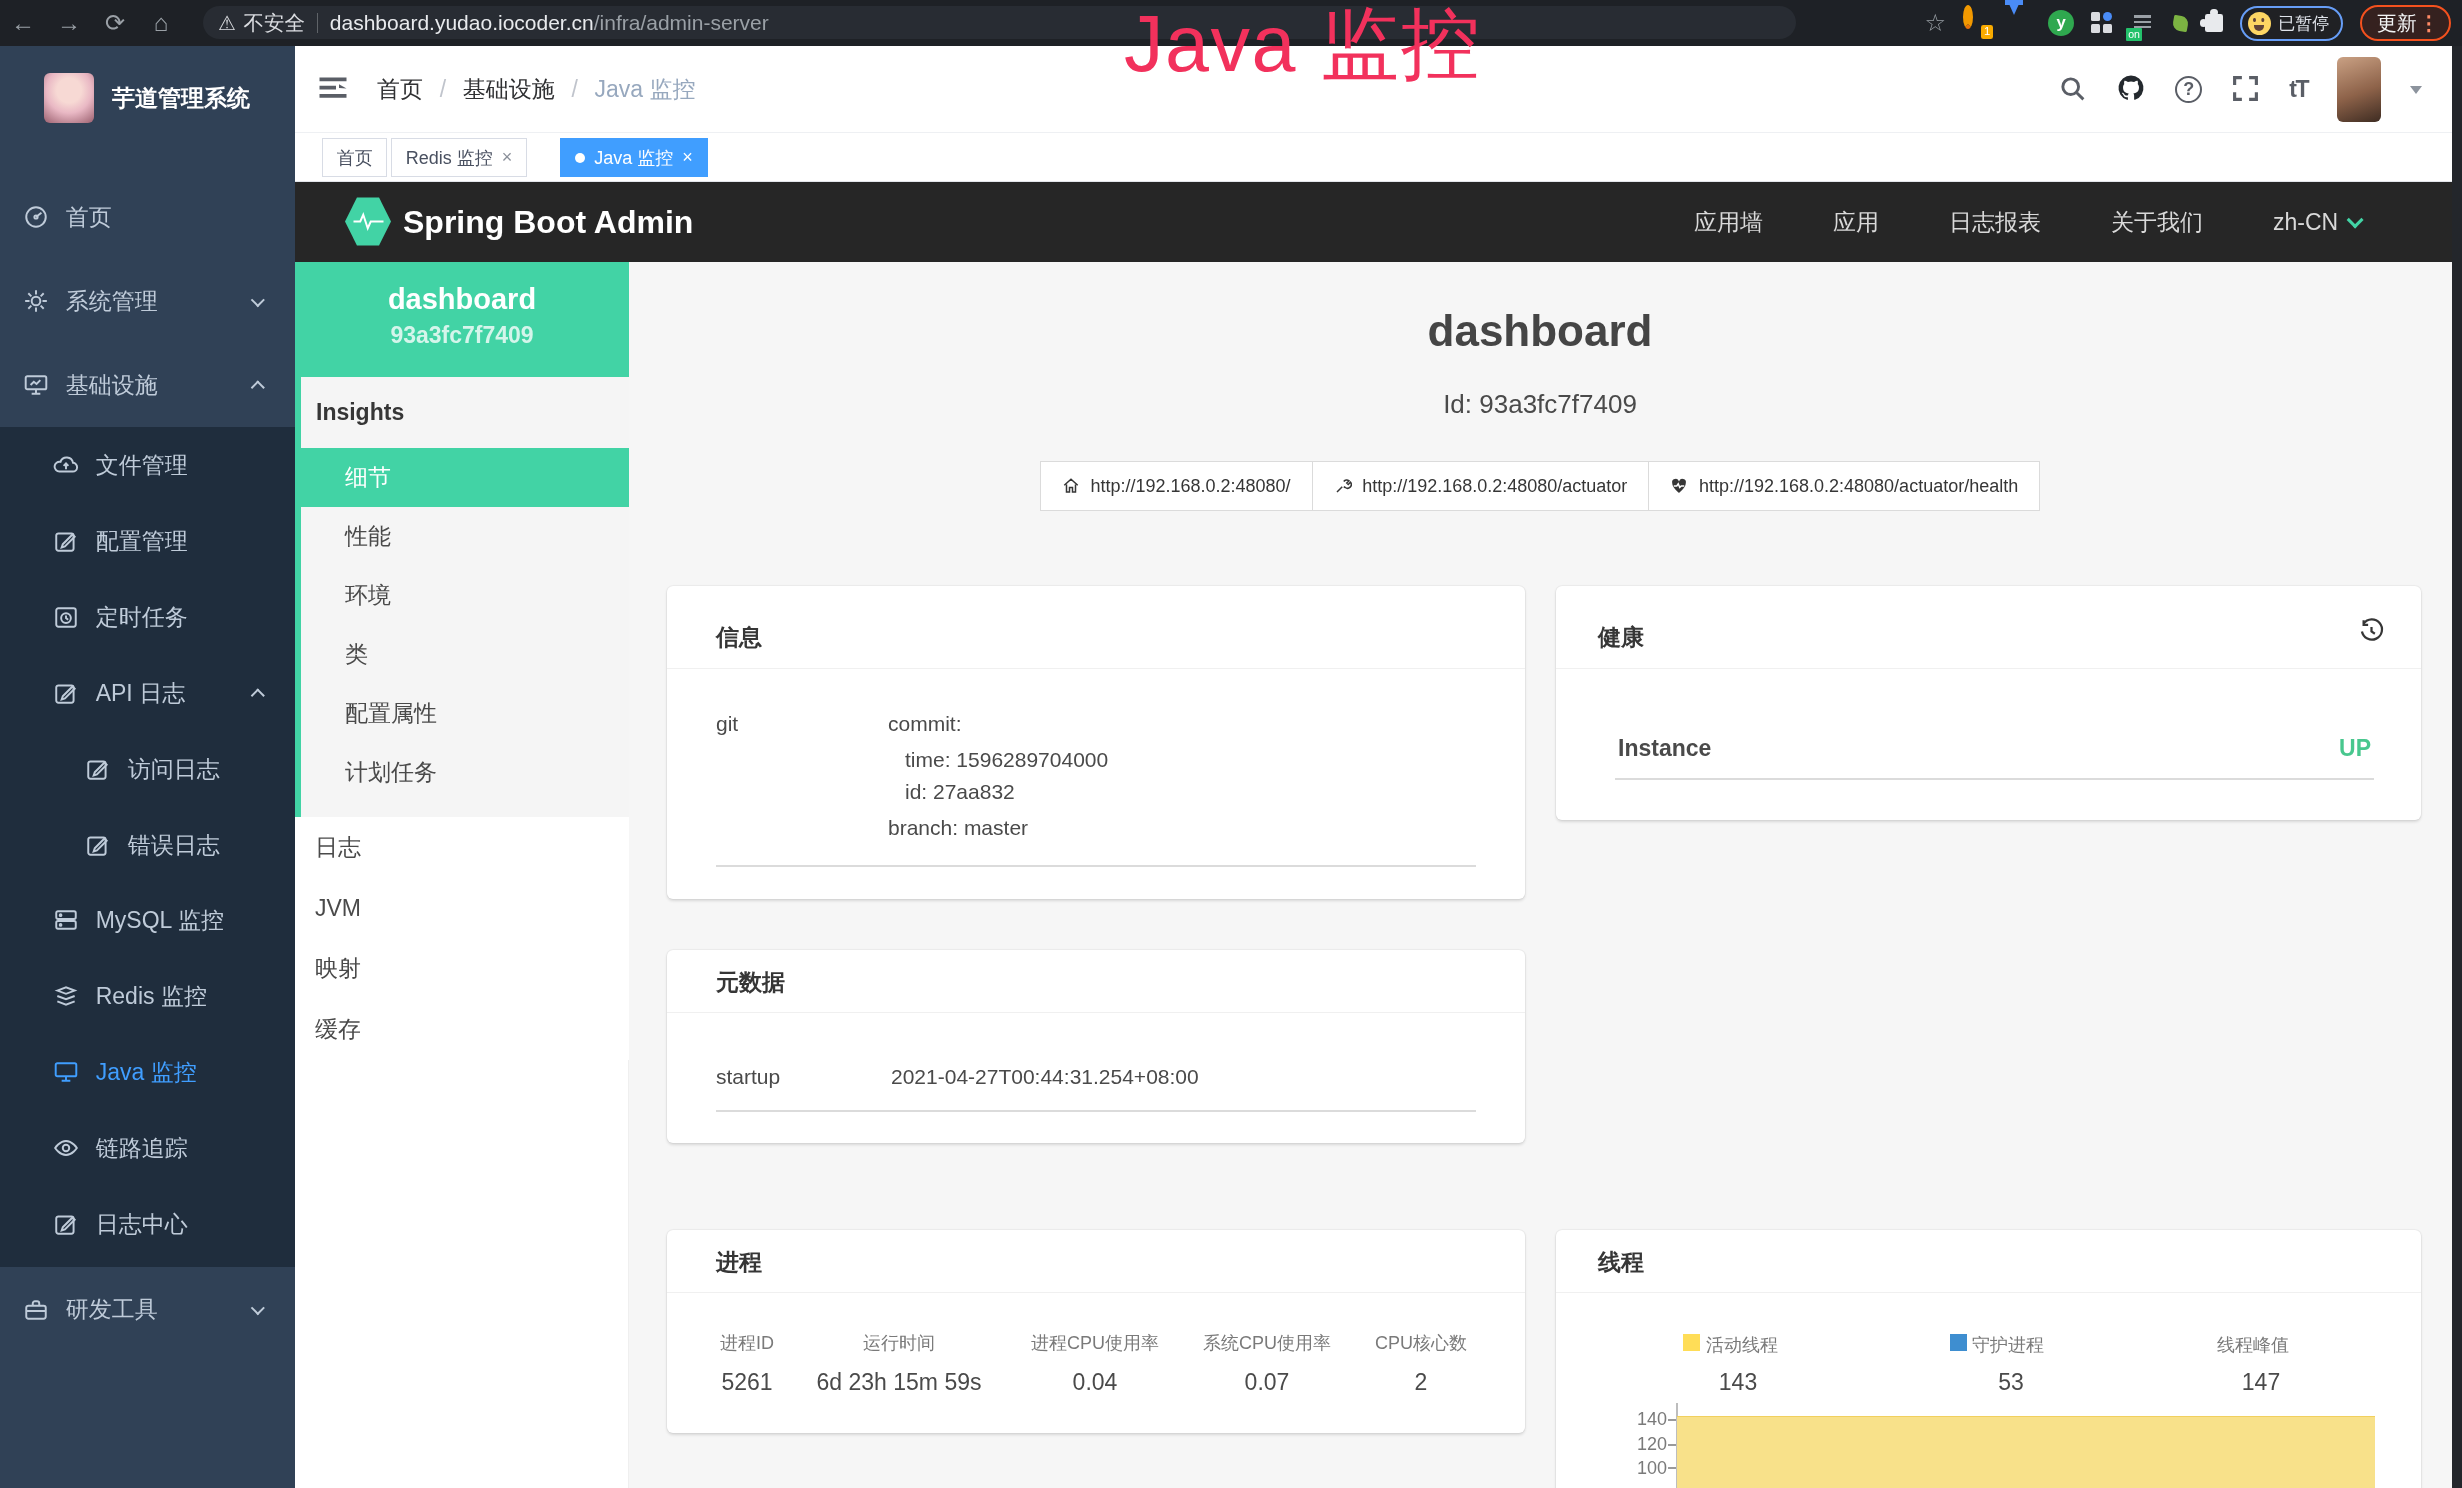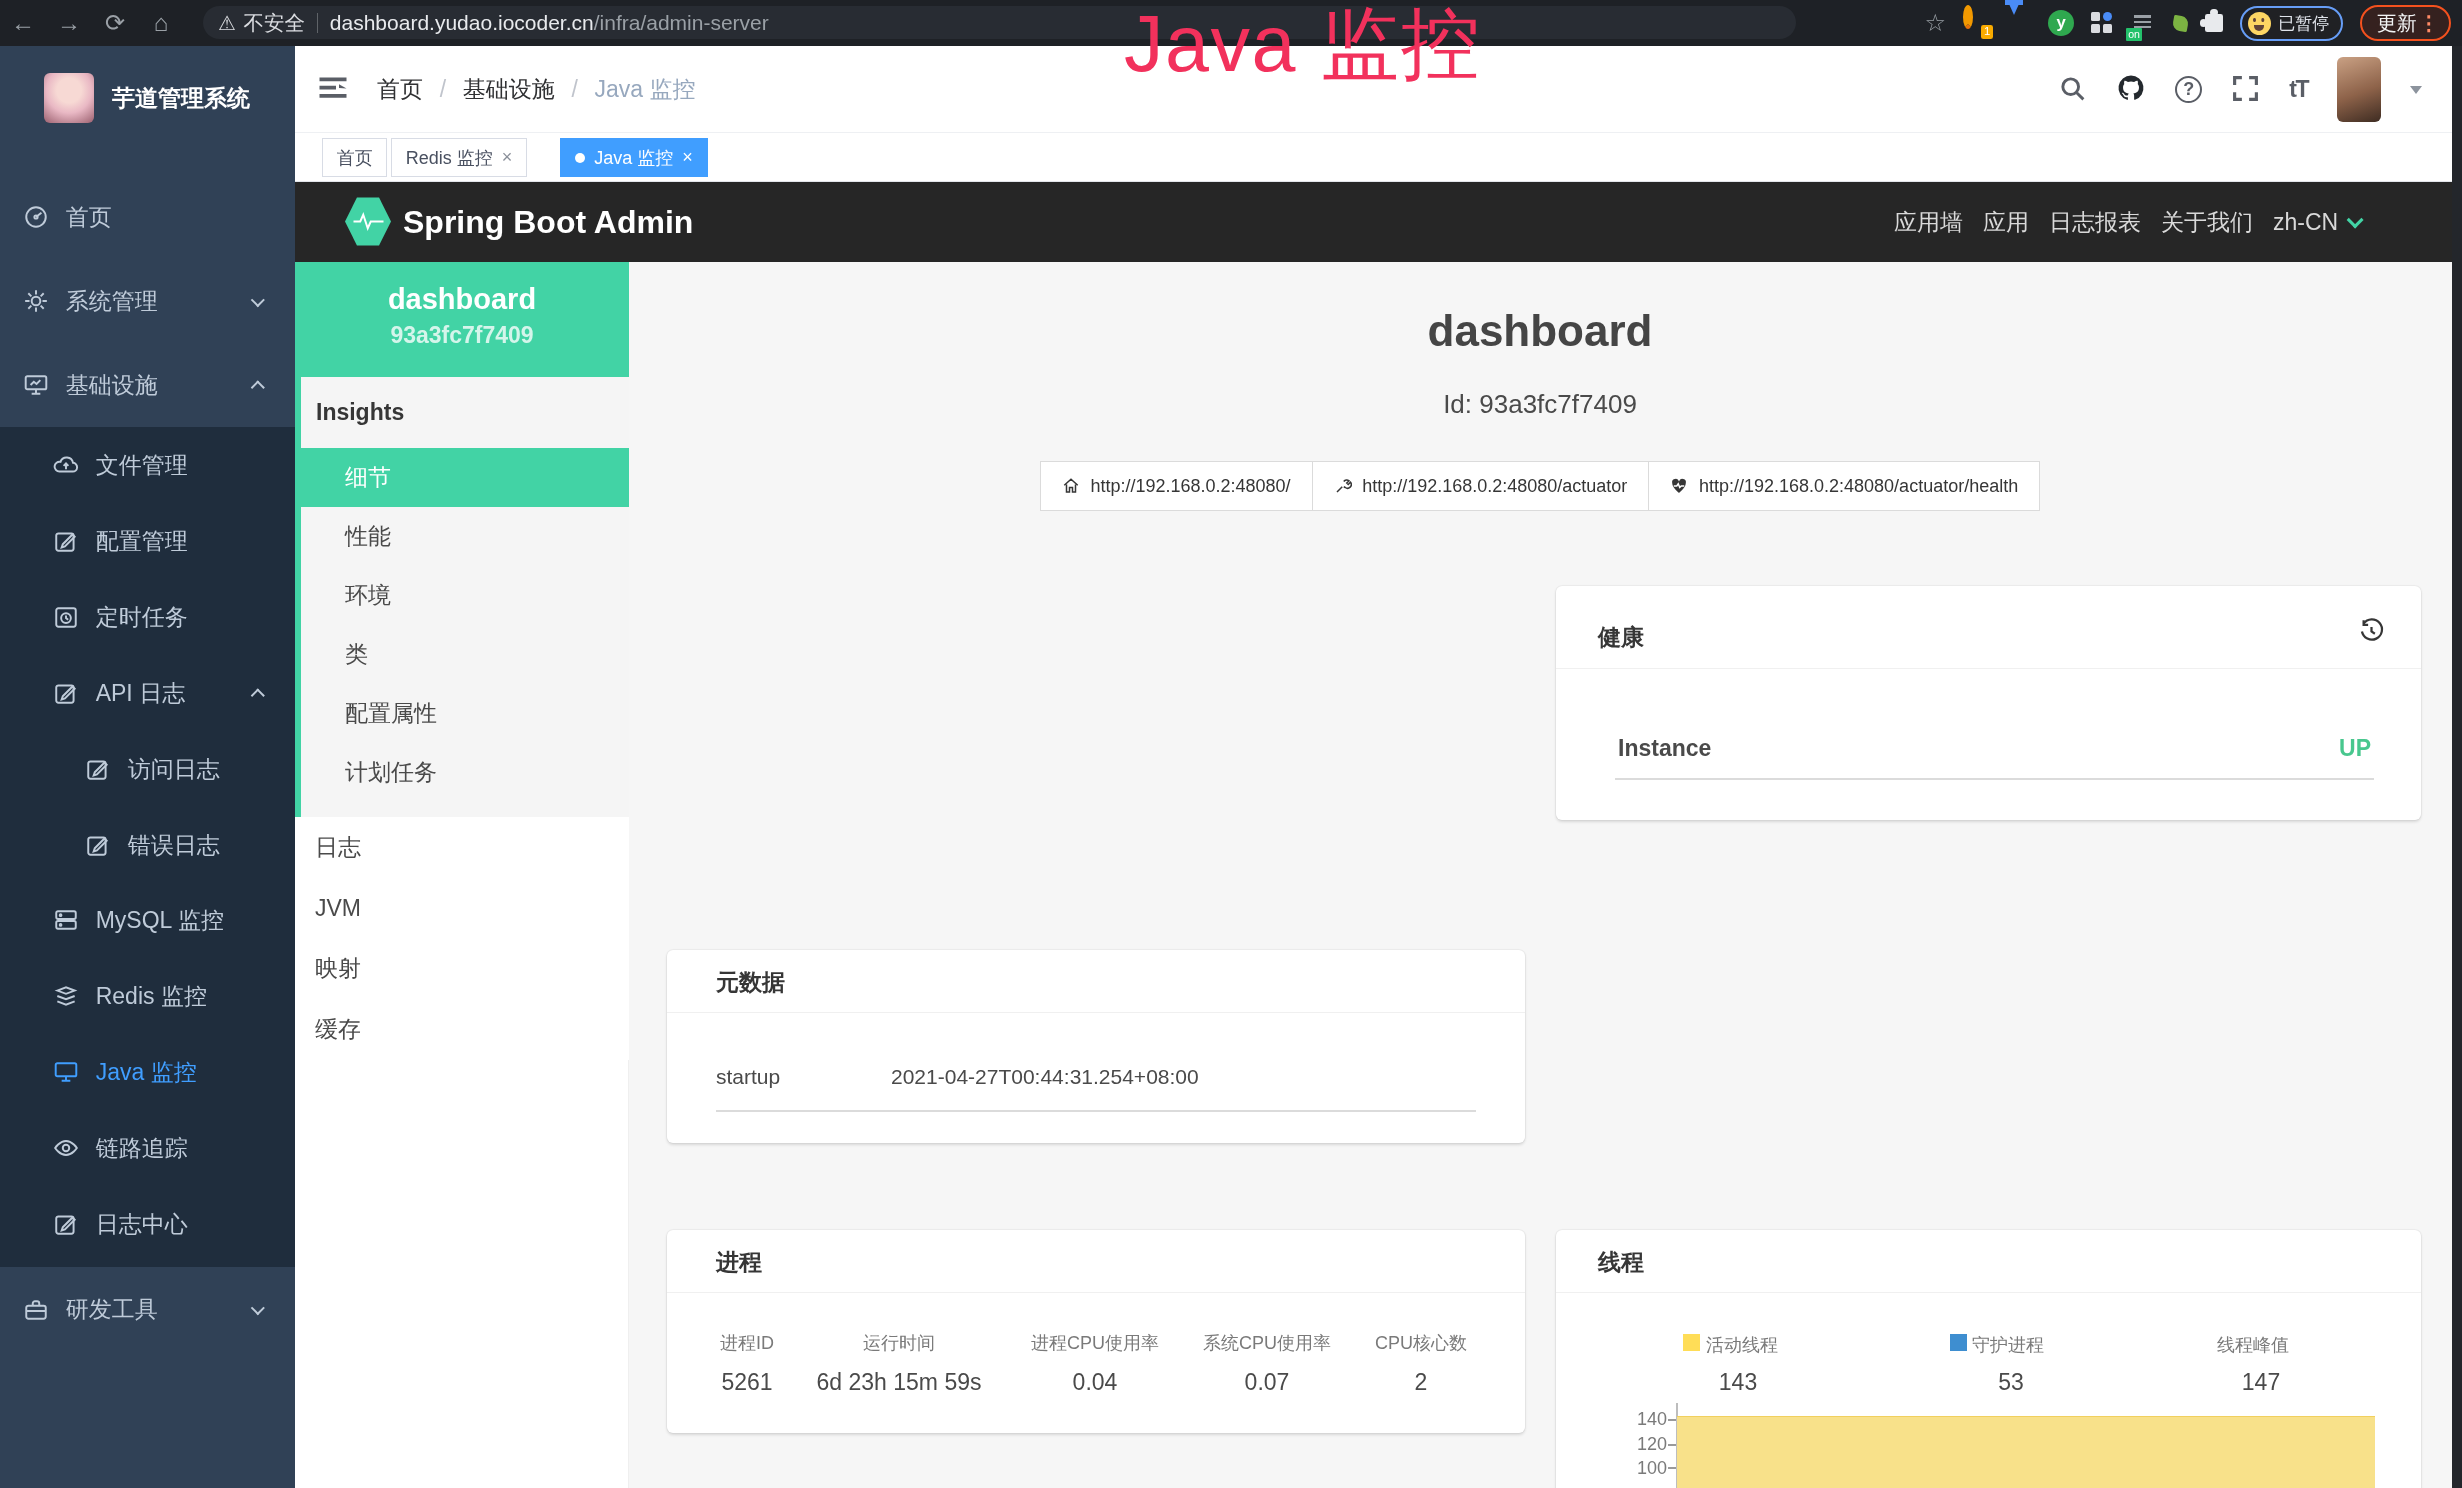--- a/index.html
+++ b/index.html
@@ -78,21 +78,21 @@
   .tag { position:absolute; top:5.3px; height:39px; border:0.8px solid #d8dce5; background:#fff; color:#495060; font-size:18px; display:flex; align-items:center; padding:0 13.7px; gap:9px; }
   .tag .x { font-size:18px; color:#8a8f99; }
   .tag.active { background:#409eff; border-color:#409eff; color:#fff; }
   .tag.active .x { color:#fff; }
   .dot { width:10.6px; height:10.6px; border-radius:50%; background:#fff; }
 
   
   .sba-header { position:absolute; left:295px; top:182px; width:2157px; height:80px; background:#262626; }
   .hexa { position:absolute; left:50px; top:14.4px; width:46px; height:50px; background:#42d3a5; clip-path:polygon(26% 2%,74% 2%,100% 50%,74% 98%,26% 98%,0% 50%); display:flex; align-items:center; justify-content:center; }
   .brand { position:absolute; left:108px; top:0; height:80px; display:flex; align-items:center; color:#fff; font-size:32px; font-weight:bold; }
-  .sba-nav { position:absolute; right:91px; top:0; height:80px; display:flex; align-items:center; gap:20px; color:#d9d9d9; font-size:23px; }
+  .sba-nav { position:absolute; right:91px; top:0; height:80px; display:flex; align-items:center; gap:70px; color:#d9d9d9; font-size:23px; }
   .sba-lang { display:flex; align-items:center; gap:10.6px; }
   .gchev { border:solid #42d3a5; border-width:0 3px 3px 0; padding:4.6px; transform:rotate(45deg); margin-top:-4.6px; }
 
   
   .sba-side { position:absolute; left:295px; top:262px; width:334px; height:1227px; background:#fff; box-shadow:inset -0.8px 0 0 #ececec; }
   .inst-head { position:absolute; left:0; top:0; width:334px; height:115px; background:#42d3a5; color:#fff; text-align:center; }
   .inst-name { padding-top:21px; font-size:29px; font-weight:bold; }
   .inst-id { margin-top:6px; font-size:23px; color:rgba(255,255,255,.78);font-weight:bold; }
   .sba-group { position:absolute; left:0; top:115px; width:334px; height:440px; background:#f5f5f5; border-left:6px solid #42d3a5; }
   .sba-sec { height:71px; display:flex; align-items:center; padding-left:15px; font-size:23px; font-weight:bold; color:#363636; }
@@ -423,20 +423,31 @@
     </span>
     <span class="linkbtn">
       <svg width="18" height="18" viewBox="0 0 24 24">
           <path d="M12 21S3 14 3 8.5A4.5 4.5 0 0 1 12 6a4.5 4.5 0 0 1 9 2.5C21 14 12 21 12 21z" fill="#363636" stroke="none"></path>
           <path d="M5 12h4l2-3 2 5 2-2h4" stroke="#fff" fill="none"></path>
         </svg>
       <span>http://192.168.0.2:48080/actuator/health</span>
     </span>
   </div>
 
+  <div class="card" style="left:38px;top:324px;width:858px;height:313px;">
+    <div class="card-h" style="height:83px;">
+        <span class="card-title" style="top:36px;">信息</span>
+      </div>
+    <span class="lbl" style="left:49px;top:126px;">git</span>
+    <span class="val" style="left:221px;top:126px;">commit:</span>
+    <span class="val" style="left:238px;top:162px;">time: 1596289704000</span>
+    <span class="val" style="left:238px;top:194px;">id: 27aa832</span>
+    <span class="val" style="left:221px;top:230px;">branch: master</span>
+    <span class="rowline" style="left:49px;right:49px;top:279px;"></span>
+  </div>
 
   <div class="card" style="left:927px;top:324px;width:865px;height:234px;">
     <div class="card-h" style="height:83px;">
       <span class="card-title" style="left:42px;top:36px;">健康</span>
       <span style="position:absolute;right:36px;top:32px;">
         <svg width="27" height="27" viewBox="0 0 24 24" fill="none" stroke="#363636" stroke-width="2">
             <path d="M5 5a9 9 0 1 1-1.5 7"></path>
             <path d="M5 2v4h4" stroke-width="2"></path>
             <path d="M12 8v4l3 2"></path>
           </svg>

